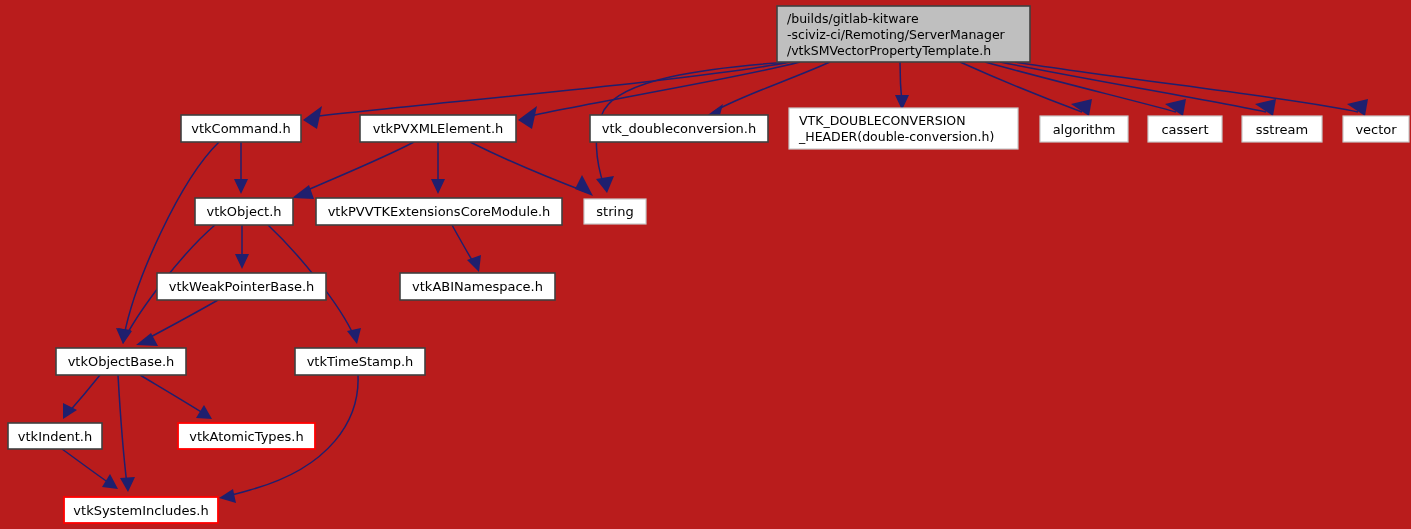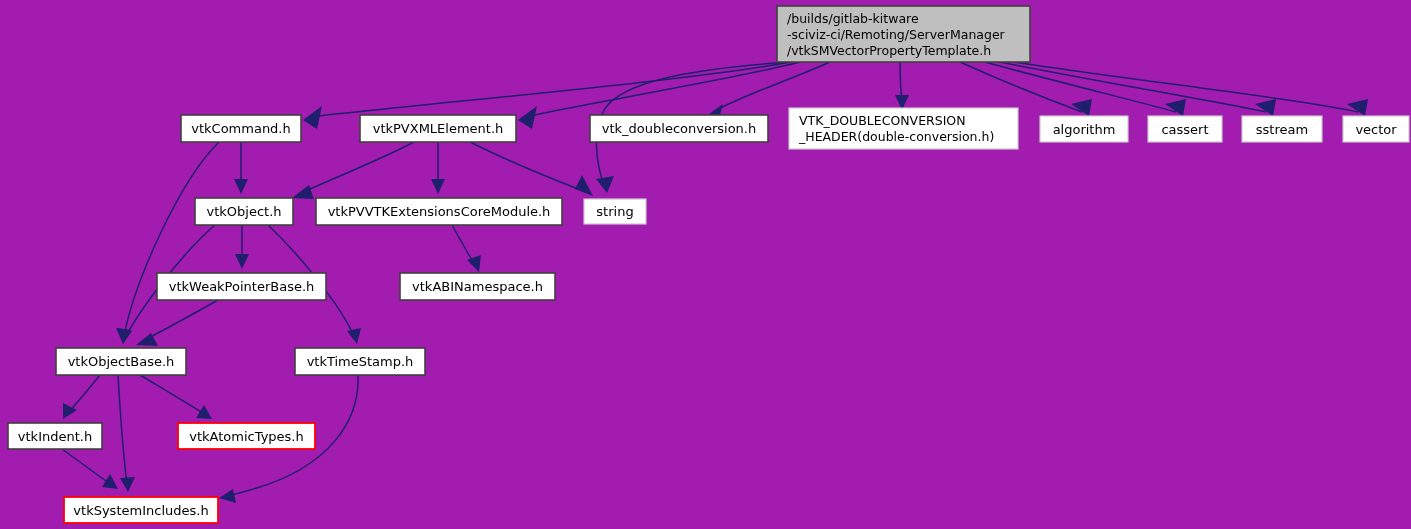--- a/index.html
+++ b/index.html
@@ -4,21 +4,21 @@
 <style>
   html, body {
     margin: 0;
     padding: 0;
     background: #ffffff;
   }
   #canvas-wrap {
     position: relative;
     width: 1411px;
     height: 529px;
-    background: #a21caf;
+    background: #b91c1c;
     overflow: hidden;
     font-family: "DejaVu Sans", sans-serif;
   }
   svg#graph {
     position: absolute;
     left: 0;
     top: 0;
     width: 1411px;
     height: 529px;
     display: block;

